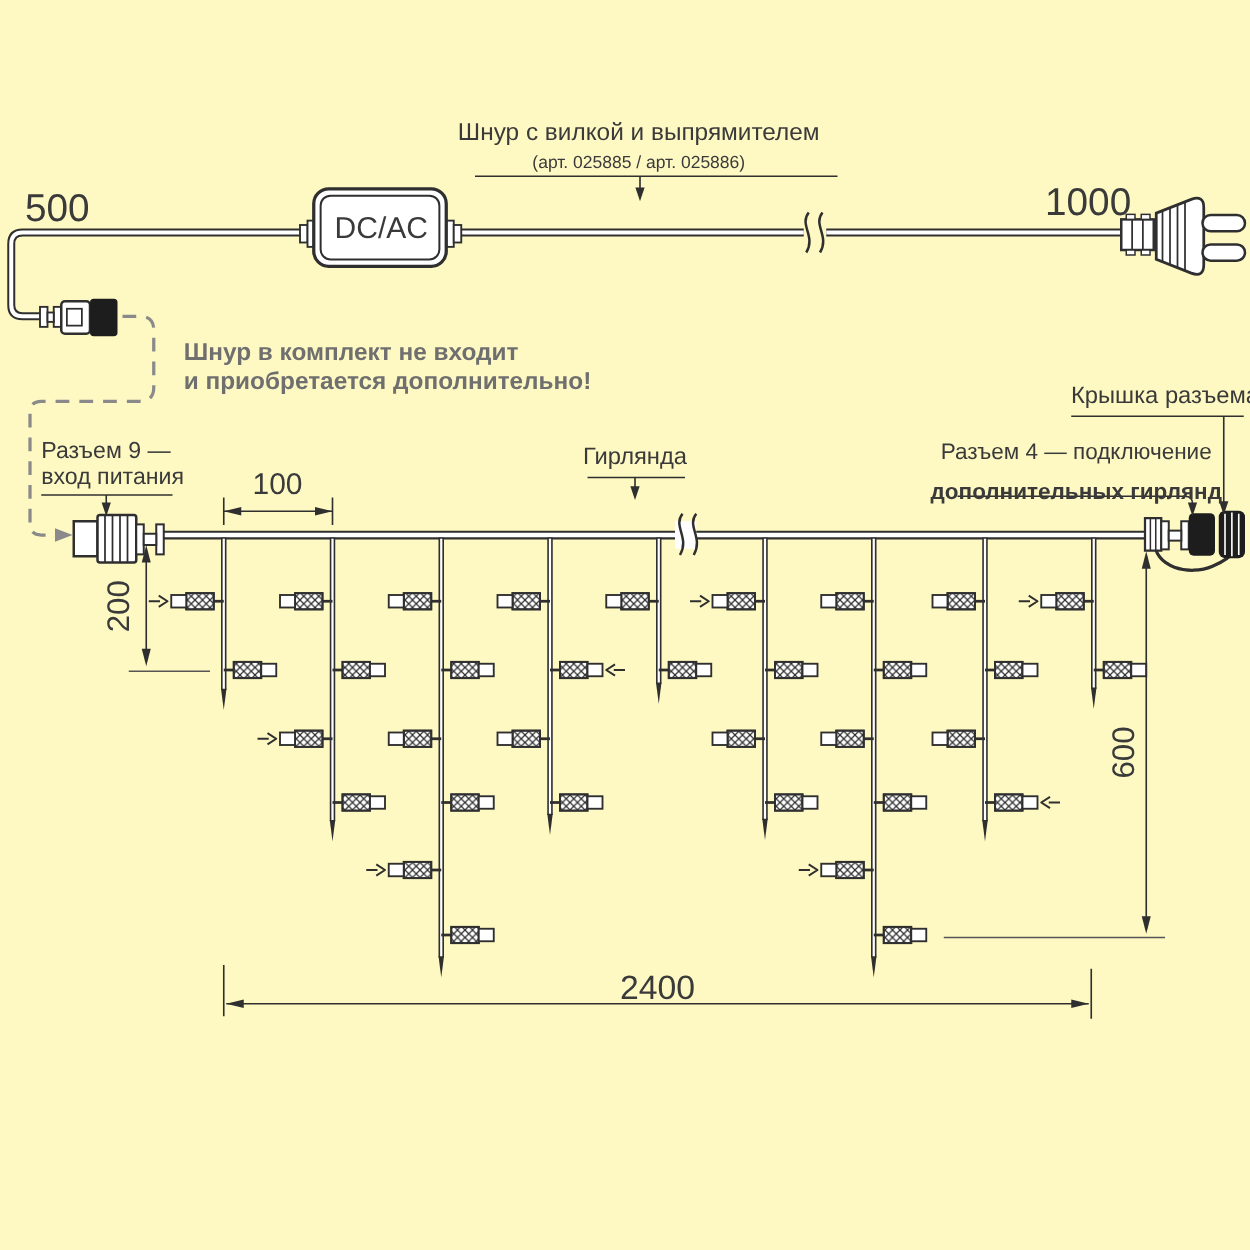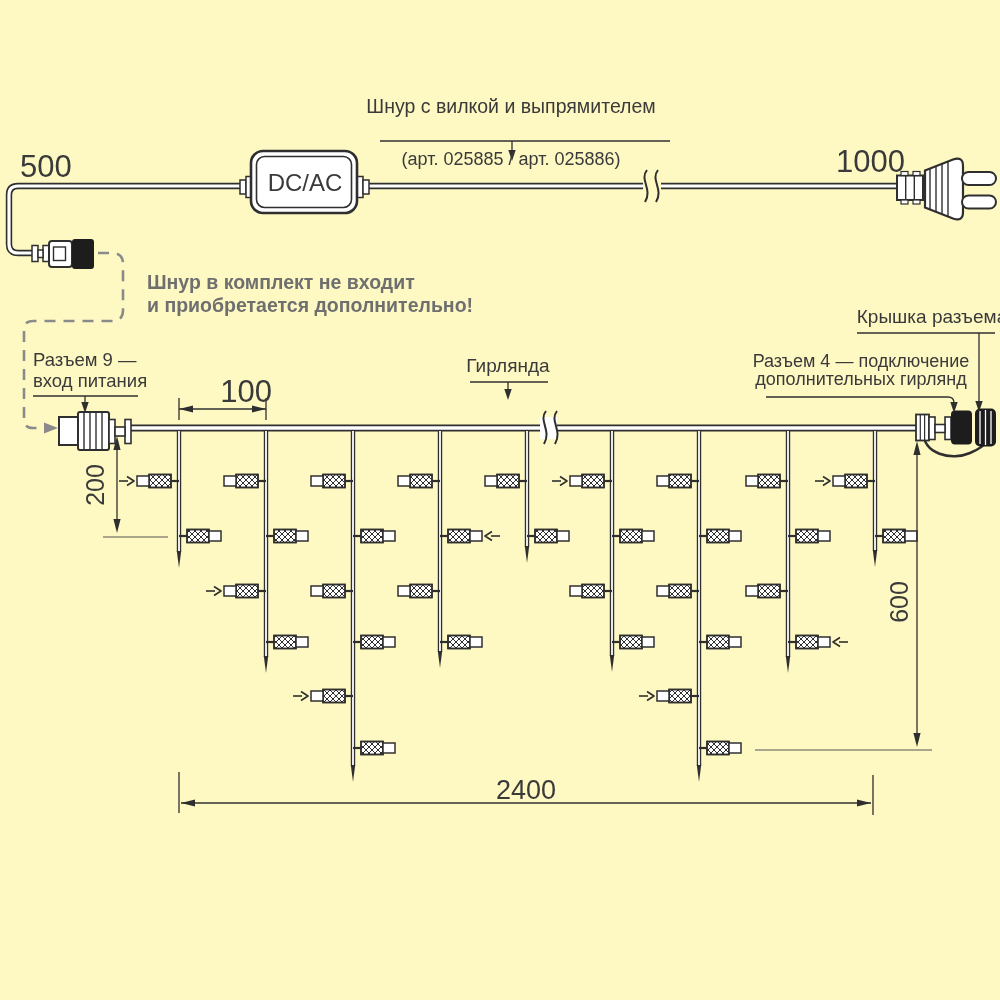--- a/index.html
+++ b/index.html
@@ -313,32 +313,32 @@
   <line x1="755" y1="750" x2="932" y2="750" stroke="#555" stroke-width="1.2"></line>
 
   <line class="ln" x1="179" y1="772" x2="179" y2="813" stroke-width="1.3"></line>
   <line class="ln" x1="873" y1="775" x2="873" y2="815" stroke-width="1.3"></line>
   <line class="ln" x1="181" y1="803" x2="871" y2="803" stroke-width="1.3"></line>
   <polygon class="fl" points="181,803 195,799.6 195,806.4"></polygon>
   <polygon class="fl" points="871,803 857,799.6 857,806.4"></polygon>
 </svg>
 
 <div class="t c" style="left:311px;top:95px;width:400px;font-size:19.5px;">Шнур с вилкой и выпрямителем</div>
-<div class="t c" style="left:311px;top:121px;width:400px;font-size:18px;margin-top:28px;">(арт. 025885 / арт. 025886)</div>
+<div class="t c" style="left:311px;top:121px;width:400px;font-size:14px;">(арт. 025885 / арт. 025886)</div>
 <div class="t" style="left:20px;top:149px;font-size:31px;">500</div>
 <div class="t" style="left:836px;top:144px;font-size:31px;">1000</div>
 <div class="t c" style="left:252px;top:169px;width:106px;font-size:24px;">DC/AC</div>
 <div class="t" style="left:147px;top:271px;font-size:19.5px;font-weight:bold;color:#6f6f6f;">Шнур в комплект не входит</div>
 <div class="t" style="left:147px;top:294px;font-size:19.5px;font-weight:bold;color:#6f6f6f;">и приобретается дополнительно!</div>
 
 <div class="t" style="left:33px;top:349px;font-size:18.5px;">Разъем 9 —</div>
 <div class="t" style="left:33px;top:370px;font-size:18.5px;text-align:right;">вход питания</div>
 <div class="t c" style="left:418px;top:355px;width:180px;font-size:19px;">Гирлянда</div>
 <div class="t c" style="left:731px;top:351px;width:260px;font-size:18px;">Разъем 4 — подключение</div>
-<div class="t c" style="left:731px;top:369px;width:260px;font-size:18px;">дополнительных гирлянд</div>
+<div class="t c" style="left:731px;top:383px;width:260px;font-size:18px;font-weight:bold;">дополнительных гирлянд</div>
 <div class="t c" style="left:822px;top:306px;width:220px;font-size:19px;">Крышка разъема</div>
 
-<div class="t c" style="left:172px;top:374px;width:100px;font-size:31px;text-align:right;">100</div>
+<div class="t c" style="left:172px;top:374px;width:100px;font-size:24px;">100</div>
 <div class="t c" style="left:57px;top:471px;width:76px;height:28px;font-size:25px;transform:rotate(-90deg);">200</div>
 <div class="t c" style="left:861px;top:588px;width:76px;height:28px;font-size:25px;transform:rotate(-90deg);">600</div>
 <div class="t c" style="left:446px;top:763px;width:160px;font-size:27px;margin-top:12px;">2400</div>
 
 </div>
 
 </body></html>

